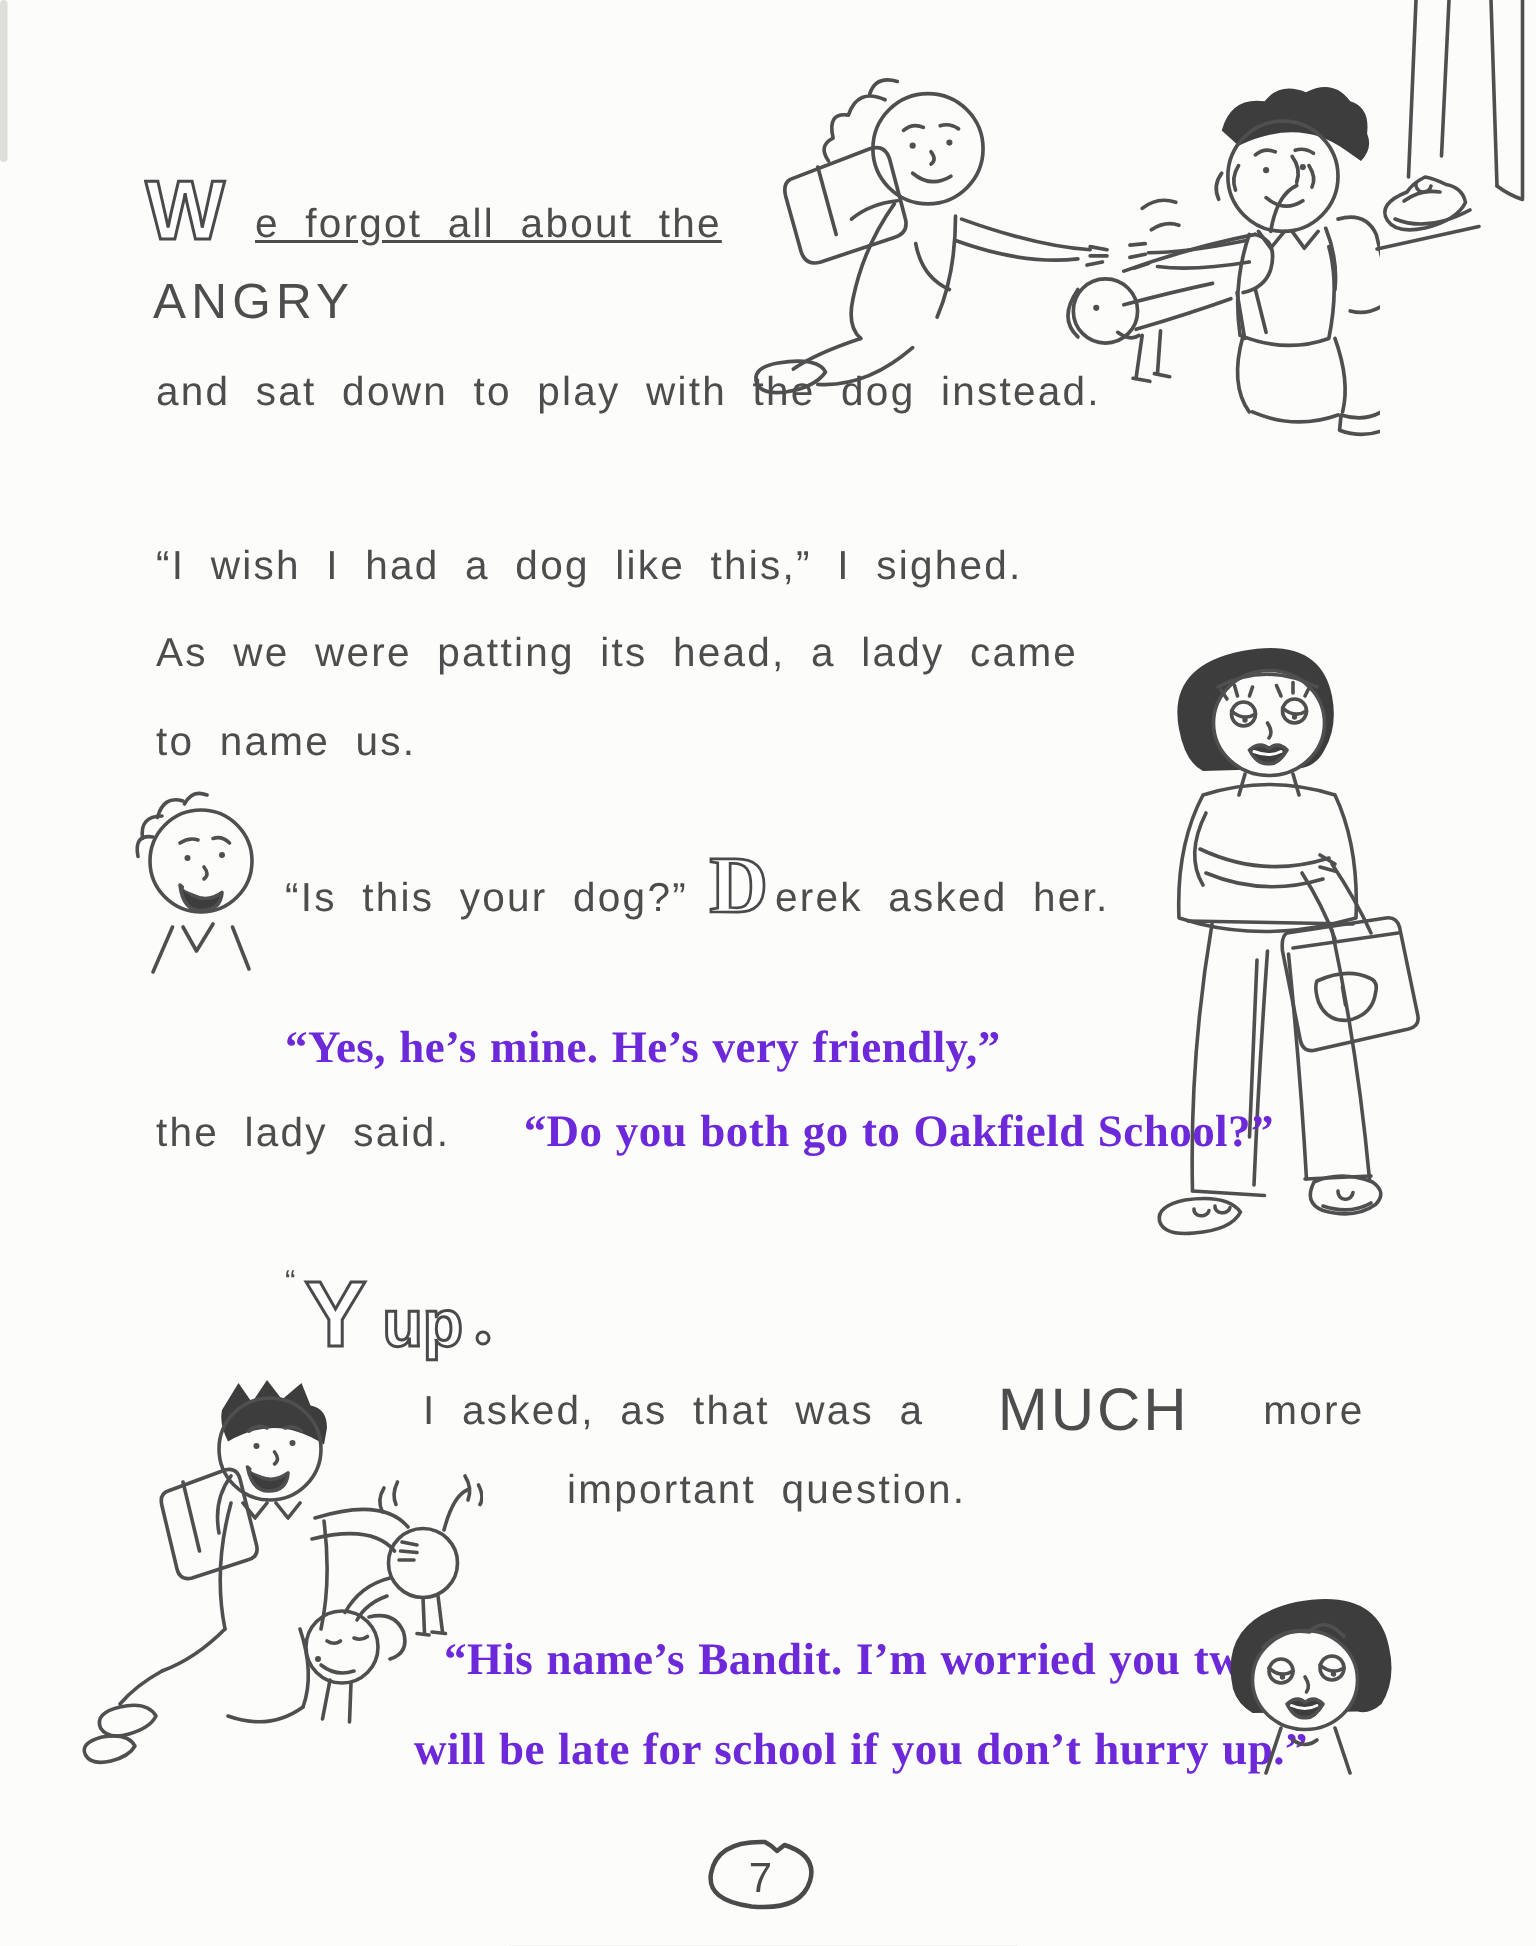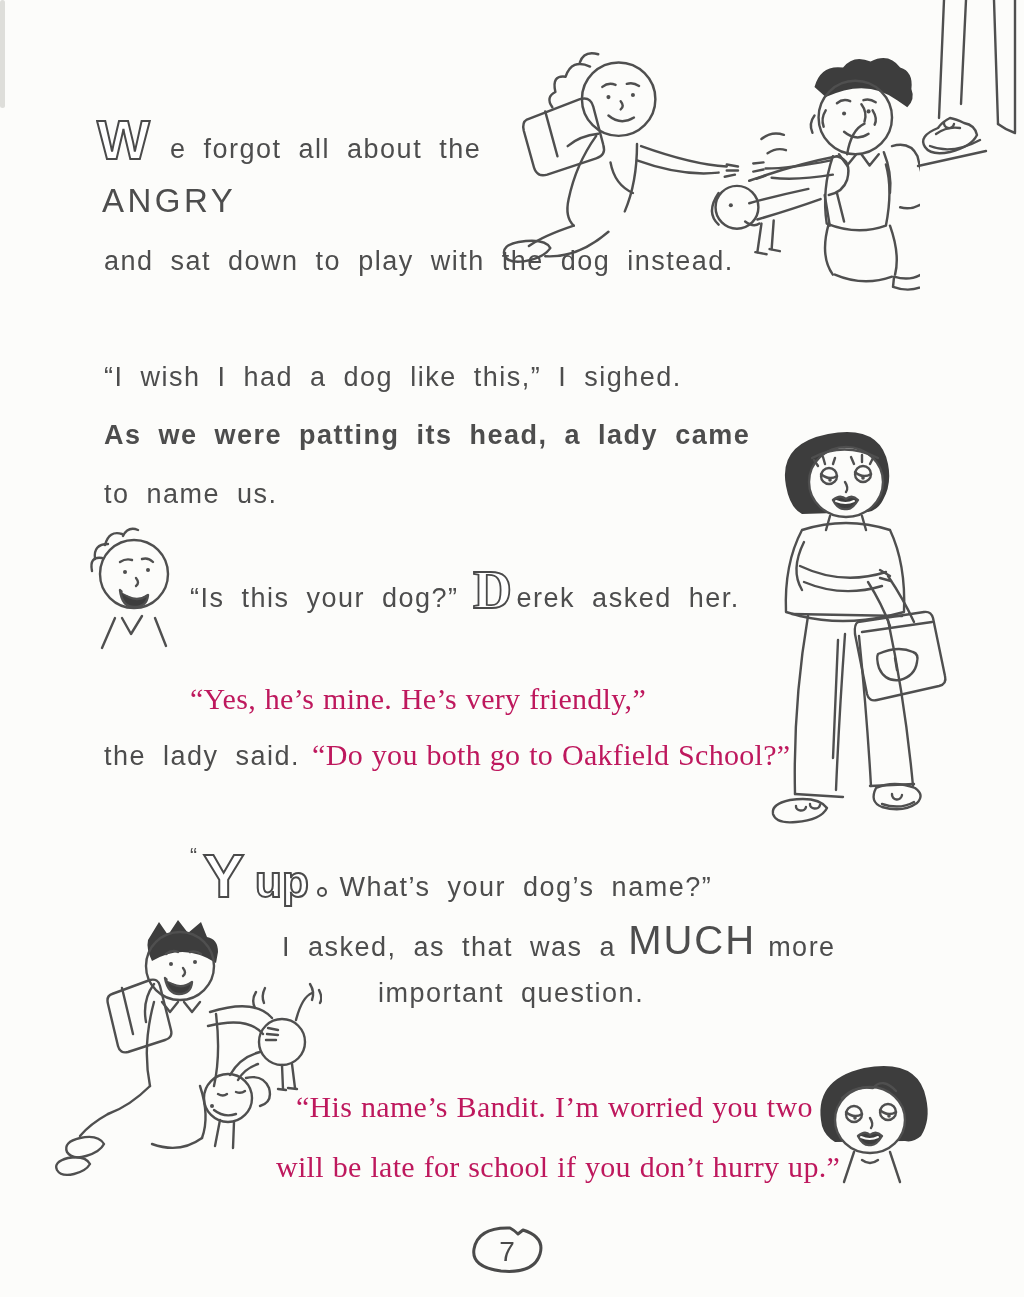--- a/index.html
+++ b/index.html
@@ -8,27 +8,27 @@
     background:#fcfcfa;overflow:hidden;
     font-family:"Liberation Sans",sans-serif;
   }
   .hand{
     font-family:"Liberation Sans",sans-serif;
     color:#4d4d4d;font-size:27px;letter-spacing:1.5px;word-spacing:8px;
     white-space:pre;
   }
   .caps{font-size:33px;letter-spacing:3.5px;}
   .serif{
-    font-family:"Liberation Serif",serif;font-weight:400;
-    color:#be185d;font-size:30px;letter-spacing:0.3px;word-spacing:1px;
+    font-family:"Liberation Serif",serif;font-weight:700;
+    color:#6d28d9;font-size:30px;letter-spacing:0.3px;word-spacing:1px;
     white-space:pre;
   }
   .abs{position:absolute;}
   .row{position:absolute;display:flex;align-items:flex-end;}
-  .row.base{align-items:flex-end;}
+  .row.base{align-items:center;gap:37px;}
   svg{display:block;}
   .gap{margin-left:12px;}
   .outline-sans{fill:#ffffff;stroke:#4a4a4a;stroke-width:2;
     font-family:"Liberation Sans",sans-serif;font-weight:700;}
   .outline-serif{fill:#ffffff;stroke:#4a4a4a;stroke-width:1.8;
     font-family:"Liberation Serif",serif;font-weight:700;}
   .pagenum-text{fill:#4a4a4a;font-family:"Liberation Sans",sans-serif;
     font-size:28px;}
   .openquote{font-size:21px;align-self:flex-start;margin-top:2px;margin-right:3px;}
   .artifact{position:absolute;background:#c9c9c5;opacity:.6;border-radius:3px;}
@@ -122,29 +122,29 @@
     <path d="M366,180 q-9,32 4,50"></path>
     <path d="M426,182 q10,28 5,48"></path>
     <path d="M372,230 q28,12 56,2"></path>
     <path d="M430,232 q16,5 28,-3 l7,9 q-17,11 -36,4 z"></path>
   </svg>
 
   <div class="row" style="left:96px;top:106px;">
     <svg width="68" height="62" viewBox="0 0 68 62" style="margin-bottom:-3px;">
       <text x="1" y="53" font-size="56" class="outline-sans">W</text>
     </svg>
-    <span class="hand" style="margin-left:6px;">e forgot all about the</span>
+    <span class="hand" style="margin-left:6px;text-decoration:underline;">e forgot all about the</span>
   </div>
   <div class="row base" style="left:102px;top:182px;">
     <span class="hand caps">ANGRY</span>
   </div>
   <span class="abs hand" style="left:104px;top:362px;">“I wish I had a dog like this,” I sighed.</span>
 
   <span class="abs hand" style="left:104px;top:246px;">and sat down to play with the dog instead.</span>
-  <span class="abs hand" style="left:104px;top:420px;font-weight:bold;">As we were patting its head, a lady came</span>
+  <span class="abs hand" style="left:104px;top:420px;">As we were patting its head, a lady came</span>
   <span class="abs hand" style="left:104px;top:479px;">to name us.</span>
 
   <svg class="abs" style="left:80px;top:526px;" width="100" height="128" viewBox="0 0 100 128" fill="none" stroke="#4f4f4f" stroke-width="2.4" stroke-linecap="round" stroke-linejoin="round">
     <path d="M22,32 q-13,-2 -10,13"></path>
     <path d="M28,18 q-15,0 -13,15"></path>
     <path d="M42,8 q-13,-4 -17,11"></path>
     <path d="M58,4 q-10,-4 -15,6"></path>
     <circle cx="54" cy="48" r="34"></circle>
     <path d="M40,36 q6,-4 12,-2"></path>
     <path d="M62,33 q6,-2 11,3"></path>
@@ -226,21 +226,20 @@
     <span class="hand openquote">“</span>
     <svg width="52" height="66" viewBox="0 0 52 66" style="margin-bottom:-4px;">
       <text x="1" y="56" font-size="62" class="outline-sans">Y</text>
     </svg>
     <svg width="60" height="56" viewBox="0 0 60 56" style="margin-bottom:-6px;">
       <text x="1" y="44" font-size="44" class="outline-sans">up</text>
     </svg>
     <svg width="12" height="12" viewBox="0 0 12 12" style="margin-left:2px;margin-bottom:5px;">
       <circle cx="6" cy="6" r="4" fill="none" stroke="#4a4a4a" stroke-width="2"></circle>
     </svg>
-    <span class="hand gap">What’s your dog’s name?”</span>
   </div>
   <div class="row base" style="left:282px;top:918px;">
     <span class="hand">I asked, as that was a</span>
     <span class="hand caps gap" style="letter-spacing:2px;font-size:40px;">MUCH</span>
     <span class="hand gap">more</span>
   </div>
   <span class="abs hand" style="left:368px;top:978px;margin-left:10px;">important question.</span>
 
   <svg class="abs" style="left:50px;top:912px;" width="272" height="278" viewBox="0 0 272 278" fill="none" stroke="#4f4f4f" stroke-width="2.4" stroke-linecap="round" stroke-linejoin="round">
 

